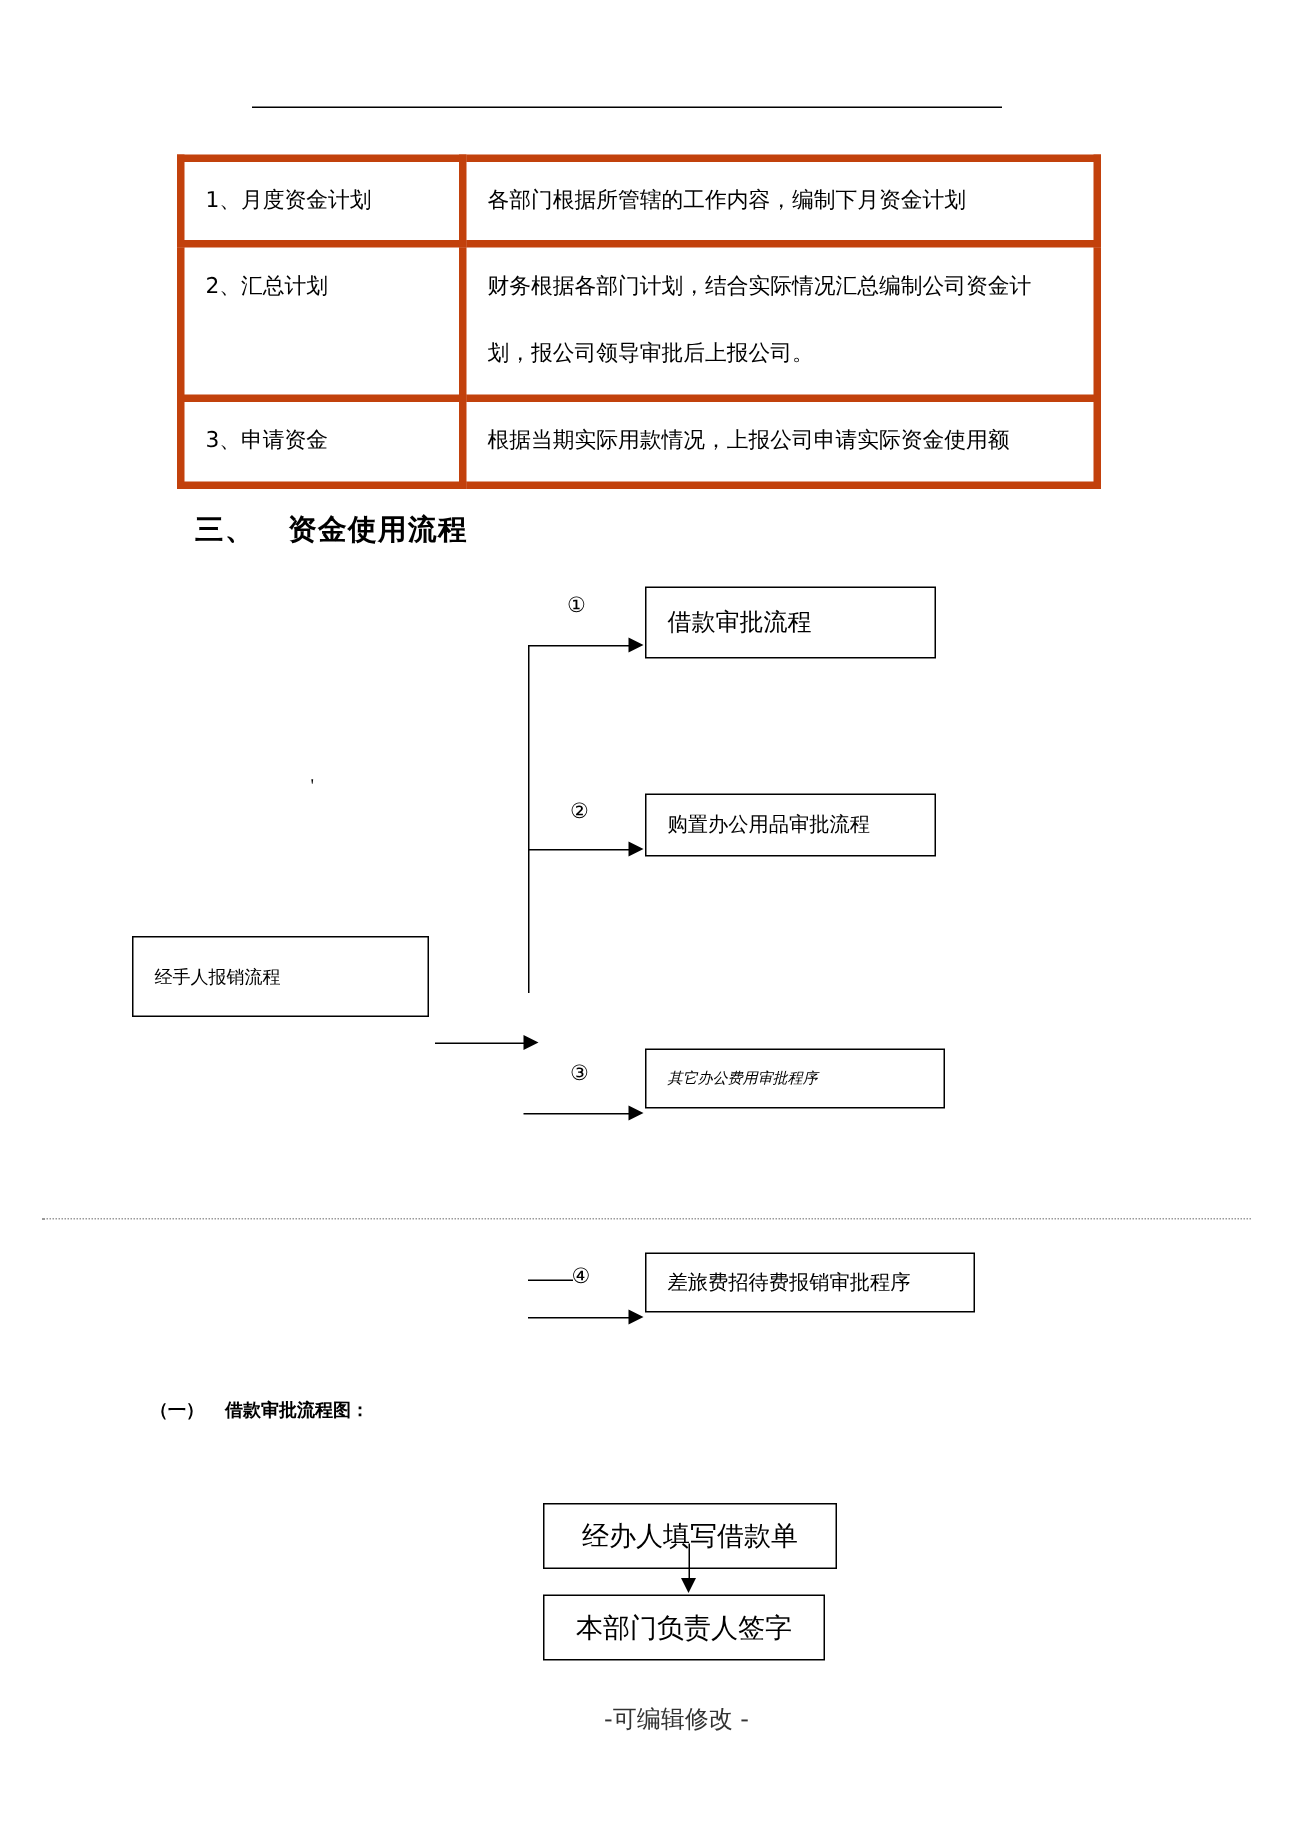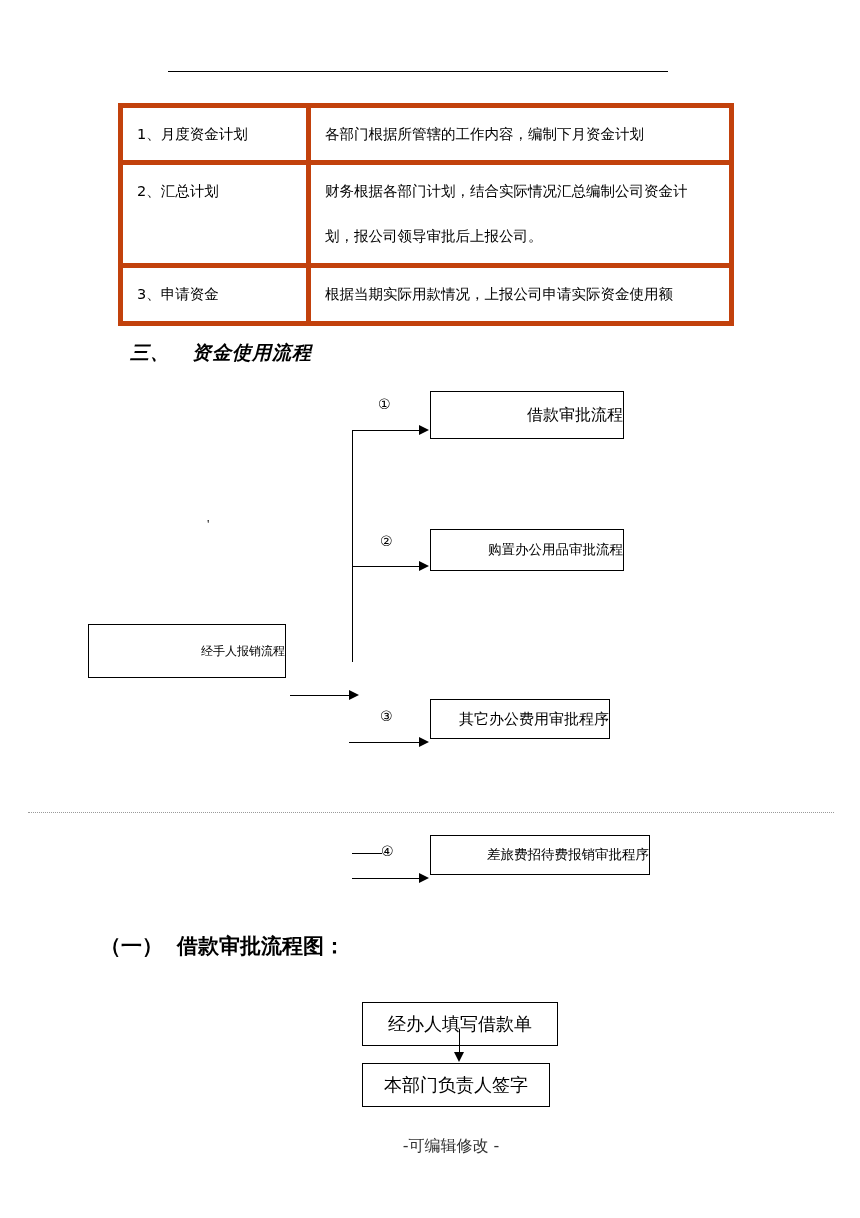--- a/index.html
+++ b/index.html
@@ -54,45 +54,44 @@
   .row-tall td { height: 74px; vertical-align: top; }
   
   .heading-2 {
     position: absolute;
     left: 130px;
     top: 340px;
     font-size: 19px;
     font-weight: bold;
     letter-spacing: 1px;
     font-family: "DejaVu Sans", sans-serif;
-    font-style: italic;
   }
   .heading-2 .num { margin-right: 22px; }
   .heading-3 {
     position: absolute;
     left: 100px;
     top: 932px;
-    font-size: 21px;
+    font-size: 12px;
     font-weight: bold;
     font-family: "DejaVu Sans", sans-serif;
   }
   .heading-3 .num { margin-right: 14px; }
 
   
   .box {
     position: absolute;
     border: 1px solid #000;
     box-sizing: border-box;
     display: flex;
     align-items: center;
     font-family: "DejaVu Sans", sans-serif;
     background: #fff;
   }
   .box.center { justify-content: center; }
-  .box.padded { padding-left: 14px; justify-content: flex-end; }
+  .box.padded { padding-left: 14px; }
 
   .circ {
     position: absolute;
     font-size: 14px;
     font-family: "DejaVu Sans", sans-serif;
   }
 
   
   .hline {
     position: absolute;
@@ -184,21 +183,21 @@
   <div class="box padded" style="left:430px; top:391px; width:194px; height:48px; font-size:16px;">
     <span>借款审批流程</span>
   </div>
   <div class="circ" style="left:378px; top:396px;">①</div>
 
   <div class="box padded" style="left:430px; top:529px; width:194px; height:42px; font-size:13.5px;">
     <span>购置办公用品审批流程</span>
   </div>
   <div class="circ" style="left:380px; top:533px;">②</div>
 
-  <div class="box padded" style="left:430px; top:699px; width:180px; height:40px; font-size:15px;">
+  <div class="box padded" style="left:430px; top:699px; width:200px; height:40px; font-size:10px;font-style:italic;">
     <span>其它办公费用审批程序</span>
   </div>
   <div class="circ" style="left:380px; top:708px;">③</div>
 
   <div class="box padded" style="left:430px; top:835px; width:220px; height:40px; font-size:13.5px;">
     <span>差旅费招待费报销审批程序</span>
   </div>
   <div class="circ" style="left:381px; top:843px;">④</div>
 
   <div class="vline" style="left:352px; top:430px; height:232px;"></div>

